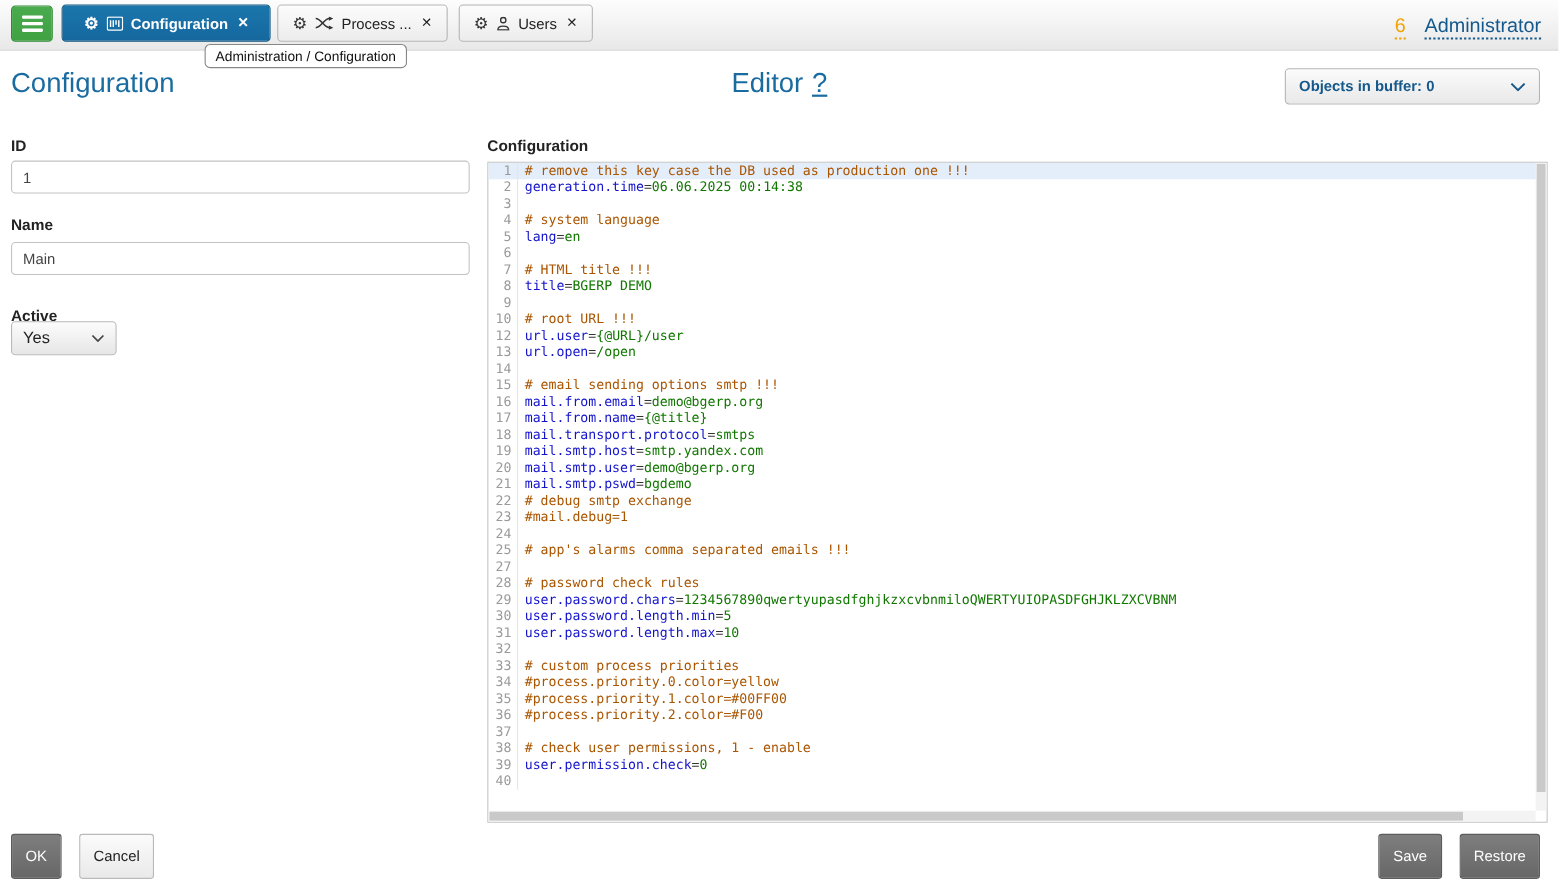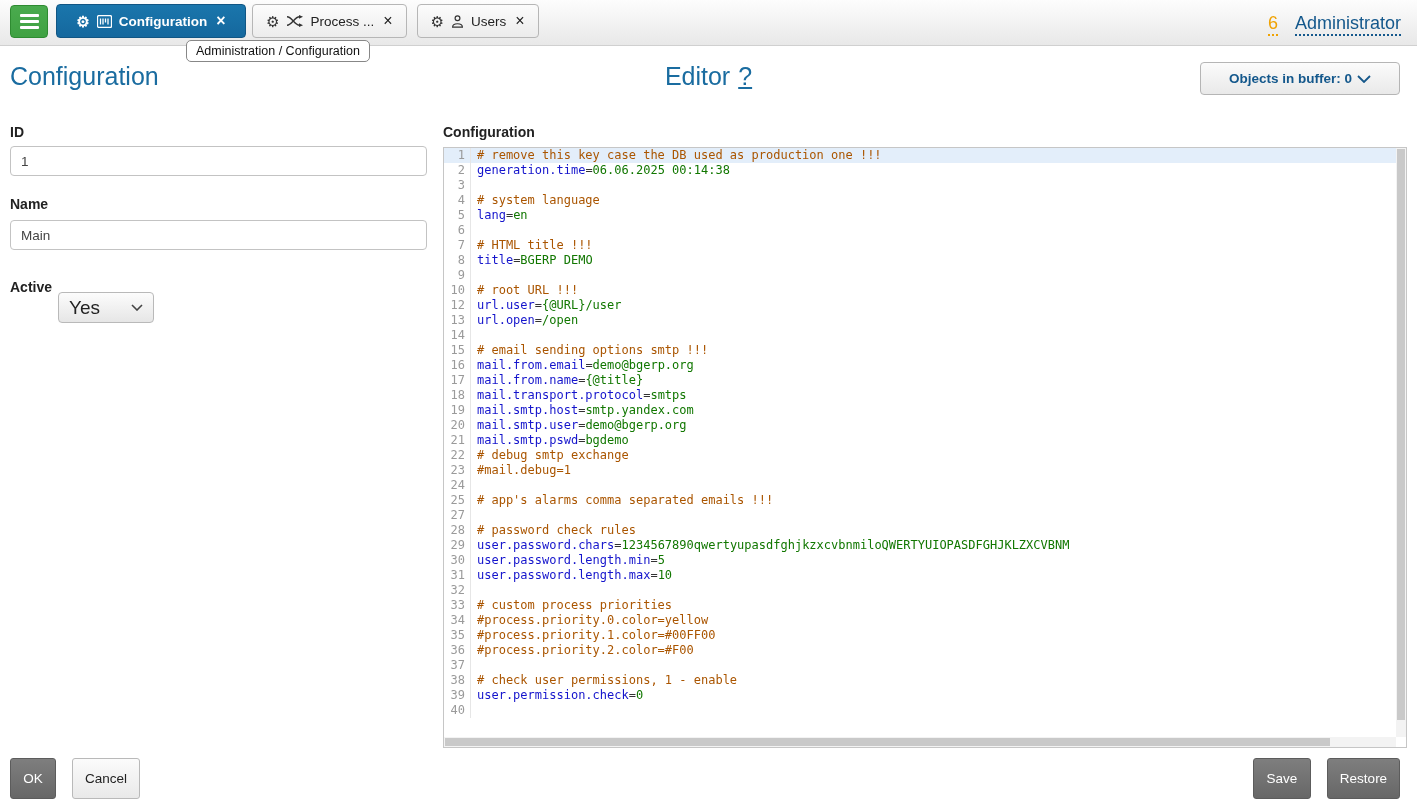--- a/index.html
+++ b/index.html
@@ -36,34 +36,34 @@
   
   .tooltip{position:absolute;left:186px;top:40px;background:#fff;border:1px solid #878787;
            border-radius:5px;padding:3px 9px;font-size:12.5px;color:#111;z-index:30;white-space:nowrap;}
 
   
   .page-title{position:absolute;left:10px;top:62px;font-size:25px;color:var(--heading-blue,#1A6CA0);}
   .editor-heading{position:absolute;left:0;right:0;top:62px;text-align:center;font-size:25px;
                   color:var(--heading-blue,#1A6CA0);pointer-events:none;}
   .editor-heading .help{pointer-events:auto;color:var(--heading-blue,#1A6CA0);
                         text-decoration:underline;margin-left:8px;cursor:pointer;}
-  .buffer-select{position:absolute;right:17px;top:62px;width:200px;height:33px;border:1px solid #b5b5b5;
+  .buffer-select{position:absolute;right:17px;top:62px;width:232px;height:33px;border:1px solid #b5b5b5;
                  border-radius:4px;background:linear-gradient(#fbfbfb,#e9e9e9);display:flex;align-items:center;
-                 justify-content:space-between;padding:0 28px;box-sizing:border-box;cursor:pointer;}
+                 justify-content:space-between;padding:0 12px;box-sizing:border-box;cursor:pointer;}
   .buffer-select .blabel{font-size:13.5px;font-weight:bold;color:var(--link-blue,#15578A);}
 
   
   .field-label{position:absolute;left:10px;font-size:14px;font-weight:bold;color:#222;}
   .text-input{position:absolute;left:10px;width:417px;height:30px;border:1px solid #c3c3c3;border-radius:4px;
               background:#fff;padding:0 10px;font-size:13.5px;color:#444;box-sizing:border-box;
               font-family:"Liberation Sans",sans-serif;}
   .fake-select{position:absolute;left:10px;width:96px;height:31px;border:1px solid #b9b9b9;border-radius:4px;
                background:linear-gradient(#fcfcfc,#e6e6e6);display:flex;align-items:center;
-               justify-content:space-between;padding:4px 10px;box-sizing:border-box;font-size:19px;
-               color:#222;cursor:pointer;margin-left:48px;}
+               justify-content:space-between;padding:4px 10px;box-sizing:border-box;font-size:15px;
+               color:#222;cursor:pointer;}
 
   
   .editor-label{position:absolute;left:443px;top:124px;font-size:14px;font-weight:bold;color:#222;}
   .editor{position:absolute;left:443px;top:147px;width:964px;height:601px;border:1px solid #c6c6c6;
           background:#fff;overflow:hidden;box-sizing:border-box;
           font-family:"DejaVu Sans Mono",monospace;font-size:12px;line-height:15px;}
   .cm-row{display:flex;height:15px;}
   .cm-row.active{background:var(--active-line-bg,#E3EEFA);}
   .ln{width:27px;min-width:27px;text-align:right;padding-right:5px;color:#9a9a9a;
       border-right:1px solid #e6e6e6;box-sizing:border-box;user-select:none;}

